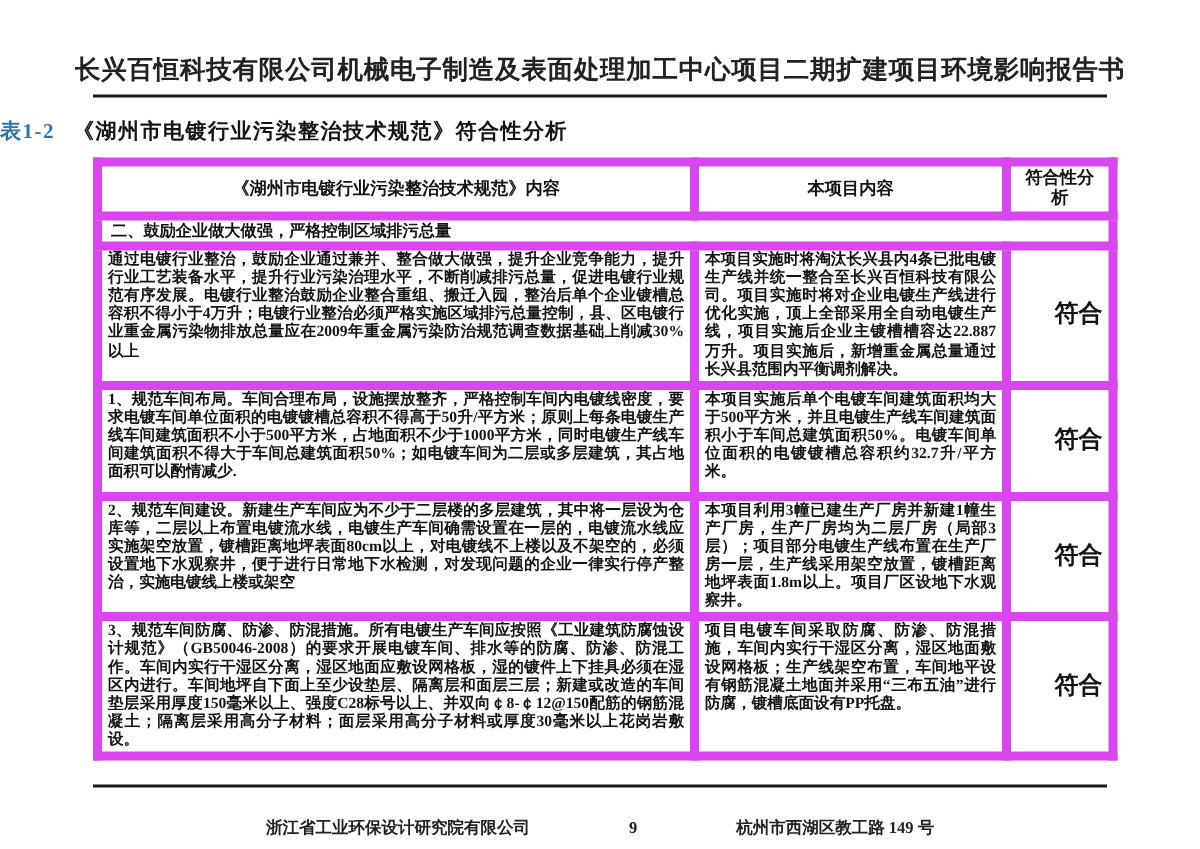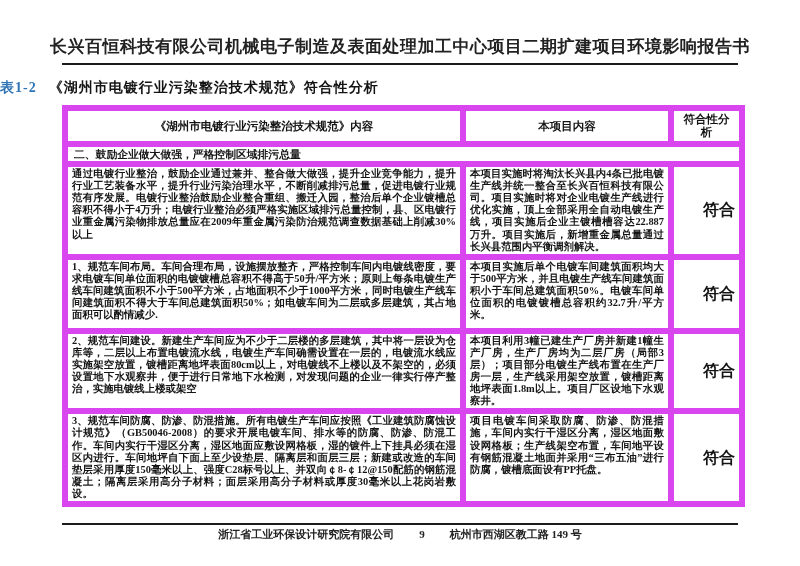--- a/index.html
+++ b/index.html
@@ -46,22 +46,22 @@
   tr.row-0 { height:85px; }
   tr.row-1 { height:74px; }
   tr.row-2 { height:73px; }
   tr.row-3 { height:87px; }
   tr.row-4 { height:16px; }
   .footer-rule {
     height:0; border-top:2px solid #1b1b1b;
     margin:16px 62px 0 62px;
   }
   .doc-footer {
-    margin-top:2px; display:flex; justify-content:center;
-    align-items:baseline; gap:25px; font-size:11px; color:#222;
+    margin-top:19px; display:flex; justify-content:center;
+    align-items:baseline; gap:66px; font-size:11px; color:#222;
   }
 </style>
 </head>
 <body>
 
 <div class="doc-header">长兴百恒科技有限公司机械电子制造及表面处理加工中心项目二期扩建项目环境影响报告书</div>
 <div class="header-rule"></div>
 
 <div class="table-caption">
   <span class="table-label">表1-2</span><span>《湖州市电镀行业污染整治技术规范》符合性分析</span>

